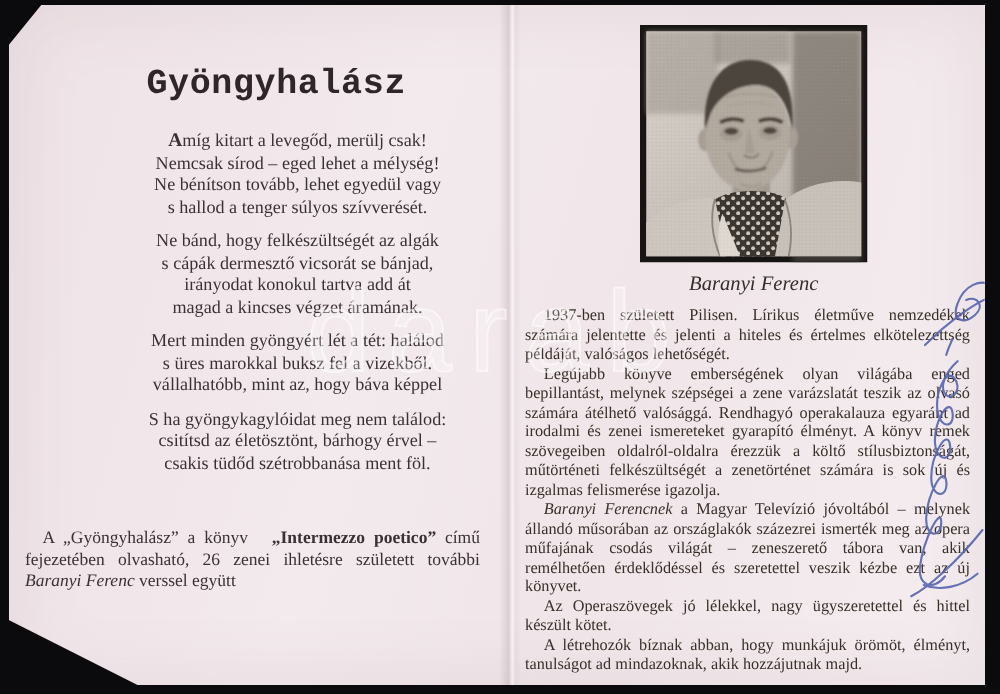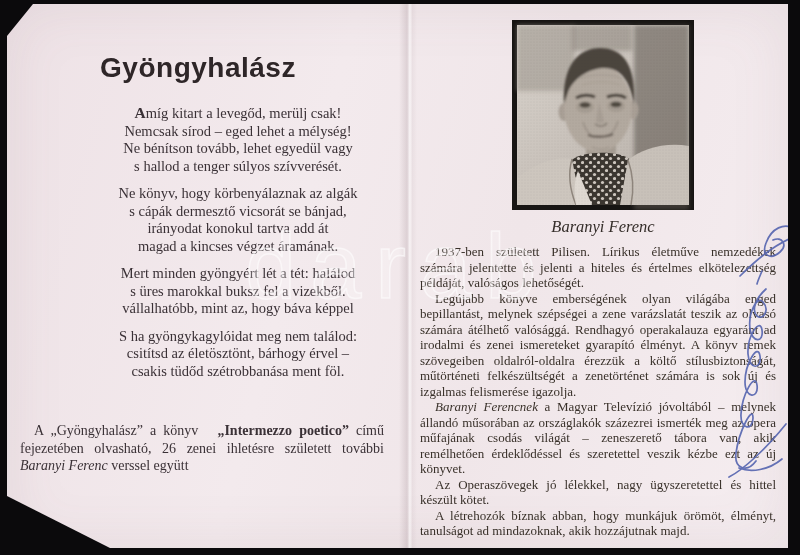--- a/index.html
+++ b/index.html
@@ -19,23 +19,24 @@
   }
   
   .fold{
     position:absolute;left:392px;top:0;width:18px;height:100%;
     background:linear-gradient(90deg, rgba(90,60,70,0) 0%, rgba(90,60,70,0.14) 45%, rgba(255,255,255,0.5) 60%, rgba(90,60,70,0.05) 75%, rgba(90,60,70,0) 100%);
   }
   
   .poem-title{
     position:absolute;left:0;top:48px;width:382px;
     text-align:center;margin:0;
-    font-family:Liberation Sans, sans-serif;
+    font-family:Liberation Mono, monospace;
     font-weight:bold;font-size:28px;letter-spacing:0.5px;
     color:#2e2628;
+    padding-left:23px;
   }
   .poem{
     position:absolute;left:81px;top:100px;width:300px;
     font-size:14.5px;line-height:17.5px;color:#3a3136;text-align:center;
   }
   .stanza{margin:0 0 10px 0;}
   .stanza .line{white-space:nowrap;}
   .stanza:first-child .line:first-child::first-letter{font-weight:bold;font-size:15.5px;}
   .footnote{
     position:absolute;left:13px;top:418px;width:364px;margin:0;
@@ -82,21 +83,21 @@
   <h1 class="poem-title">Gyöngyhalász</h1>
 
   <div class="poem">
     <div class="stanza">
       <div class="line">Amíg kitart a levegőd, merülj csak!</div>
       <div class="line">Nemcsak sírod – eged lehet a mélység!</div>
       <div class="line">Ne bénítson tovább, lehet egyedül vagy</div>
       <div class="line">s hallod a tenger súlyos szívverését.</div>
     </div>
     <div class="stanza">
-      <div class="line">Ne könyv, hogy körbenyálaznak az algák</div>
+      <div class="line">Ne bánd, hogy felkészültségét az algák</div>
       <div class="line">s cápák dermesztő vicsorát se bánjad,</div>
       <div class="line">irányodat konokul tartva add át</div>
       <div class="line">magad a kincses végzet áramának.</div>
     </div>
     <div class="stanza">
       <div class="line">Mert minden gyöngyért lét a tét: halálod</div>
       <div class="line">s üres marokkal buksz fel a vizekből.</div>
       <div class="line">vállalhatóbb, mint az, hogy báva képpel</div>
     </div>
     <div class="stanza">

